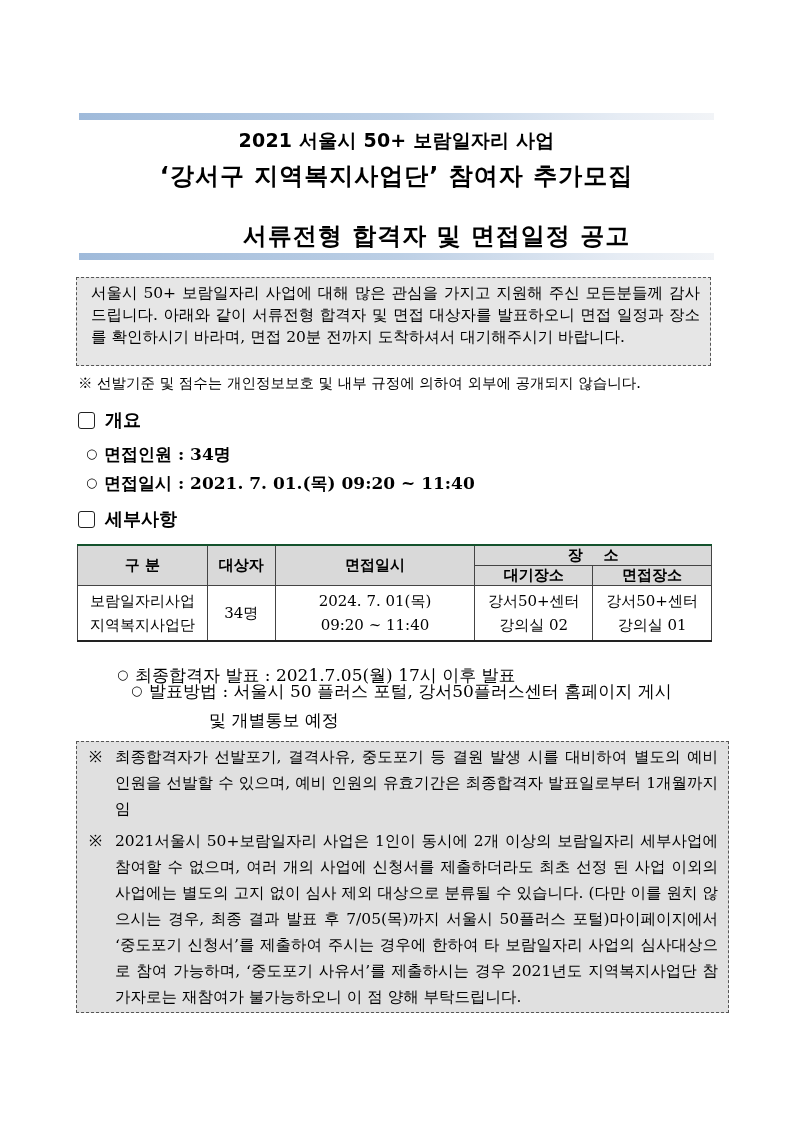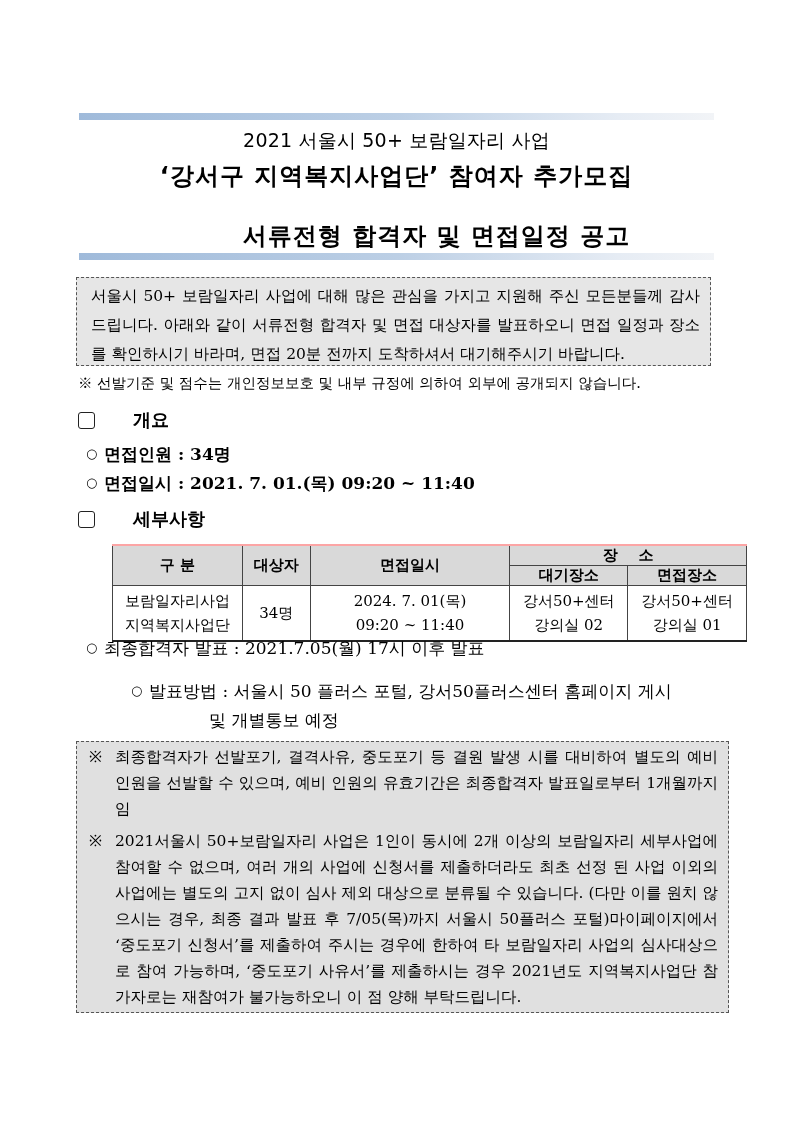--- a/index.html
+++ b/index.html
@@ -8,56 +8,56 @@
     font-family: "DejaVu Serif", "Liberation Serif", serif;
     color: #000;
   }
   .bar {
     position: absolute; left: 79px; width: 635px; height: 7px;
     background: linear-gradient(to right, #9fbada 0%, #bccfe5 50%, #e6ecf4 85%, #f2f4f7 100%);
   }
   .title1 {
     position: absolute; left: 0; width: 793px; top: 128px; text-align: center;
     font-family: "DejaVu Sans", "Liberation Sans", sans-serif;
-    font-size: 19px; letter-spacing: 0.2px;
+    font-size: 19px; letter-spacing: 0.2px; font-weight: bold;
   }
   .title2, .title3 {
     position: absolute; left: 0; width: 793px; text-align: center;
     font-family: "DejaVu Sans", "Liberation Sans", sans-serif;
     font-weight: bold; font-size: 24px; letter-spacing: 1px;
   }
   .title2 { top: 160px; }
   .title3 { top: 220px; padding-left: 40px; }
 
   .intro-box {
     position: absolute; left: 76px; top: 277px; width: 635px; height: 89px;
     border: 1px dashed #555; background: #e6e6e6;
     box-sizing: border-box; padding: 4px 10px 0 14px;
-    font-size: 15.5px; line-height: 29px; text-align: justify;
+    font-size: 15.5px; line-height: 22px; text-align: justify;
   }
   .note-line {
     position: absolute; left: 78px; top: 374px; font-size: 14.5px;
   }
   .sec-head {
     position: absolute; left: 78px; font-family: "DejaVu Sans", "Liberation Sans", sans-serif;
-    font-weight: bold; font-size: 18px; display: flex; align-items: center; gap: 28px;
+    font-weight: bold; font-size: 18px; display: flex; align-items: center;
   }
   .sec-box {
     width: 17px; height: 17px; border: 1.5px solid #222; border-radius: 3px;
     box-sizing: border-box; margin-right: 10px; display: inline-block;
   }
   .bullet {
     position: absolute; left: 86px; font-size: 17px; white-space: pre; font-weight: bold;
   }
   .bullet .circ { display: inline-block; width: 18px; font-size: 13px; vertical-align: 2px; }
 
   table.sched {
     position: absolute; left: 77px; top: 544px; width: 635px;
     border-collapse: collapse; font-size: 15px;
-    border-top: 2px solid #fca5a5; border-bottom: 2px solid #222; margin-left: 35px;
+    border-top: 2px solid #14532d; border-bottom: 2px solid #222;
   }
   table.sched td, table.sched th {
     border-left: 1px solid #444; border-right: 1px solid #444;
     text-align: center; padding: 0; 
   }
   table.sched th {
     background: #d9d9d9; font-family: "DejaVu Sans", "Liberation Sans", sans-serif;
     font-weight: bold; font-size: 15px;
   }
   table.sched tr.h1 th { height: 19px; border-bottom: 1px solid #444; }
@@ -139,21 +139,21 @@
       <div>강의실 02</div>
     </td>
     <td>
       <div>강서50+센터</div>
       <div>강의실 01</div>
     </td>
   </tr>
 </tbody>
   </table>
 
-<div class="after-bullet" style="top:637px;"><span class="circ" style="display:inline-block;width:18px;font-size:13px;vertical-align:2px;">○</span><span>최종합격자 발표 : 2021.7.05(월) 17시 이후 발표</span></div>
+<div class="after-bullet" style="top:664px;margin-left:31px;"><span class="circ" style="display:inline-block;width:18px;font-size:13px;vertical-align:2px;">○</span><span>최종합격자 발표 : 2021.7.05(월) 17시 이후 발표</span></div>
 <div class="after-bullet" style="top:680px;margin-left:45px;"><span class="circ" style="display:inline-block;width:18px;font-size:13px;vertical-align:2px;">○</span><span>발표방법 : 서울시 50 플러스 포털, 강서50플러스센터 홈페이지 게시</span></div>
 <div class="after-cont" style="top:709px;">및 개별통보 예정</div>
 
 <div class="note-box">
   <div class="note-item">
     <span class="mark">※</span>
     <span class="txt">최종합격자가 선발포기, 결격사유, 중도포기 등 결원 발생 시를 대비하여 별도의 예비 인원을 선발할 수 있으며, 예비 인원의 유효기간은 최종합격자 발표일로부터 1개월까지임</span>
   </div>
   <div class="note-item">
     <span class="mark">※</span>

